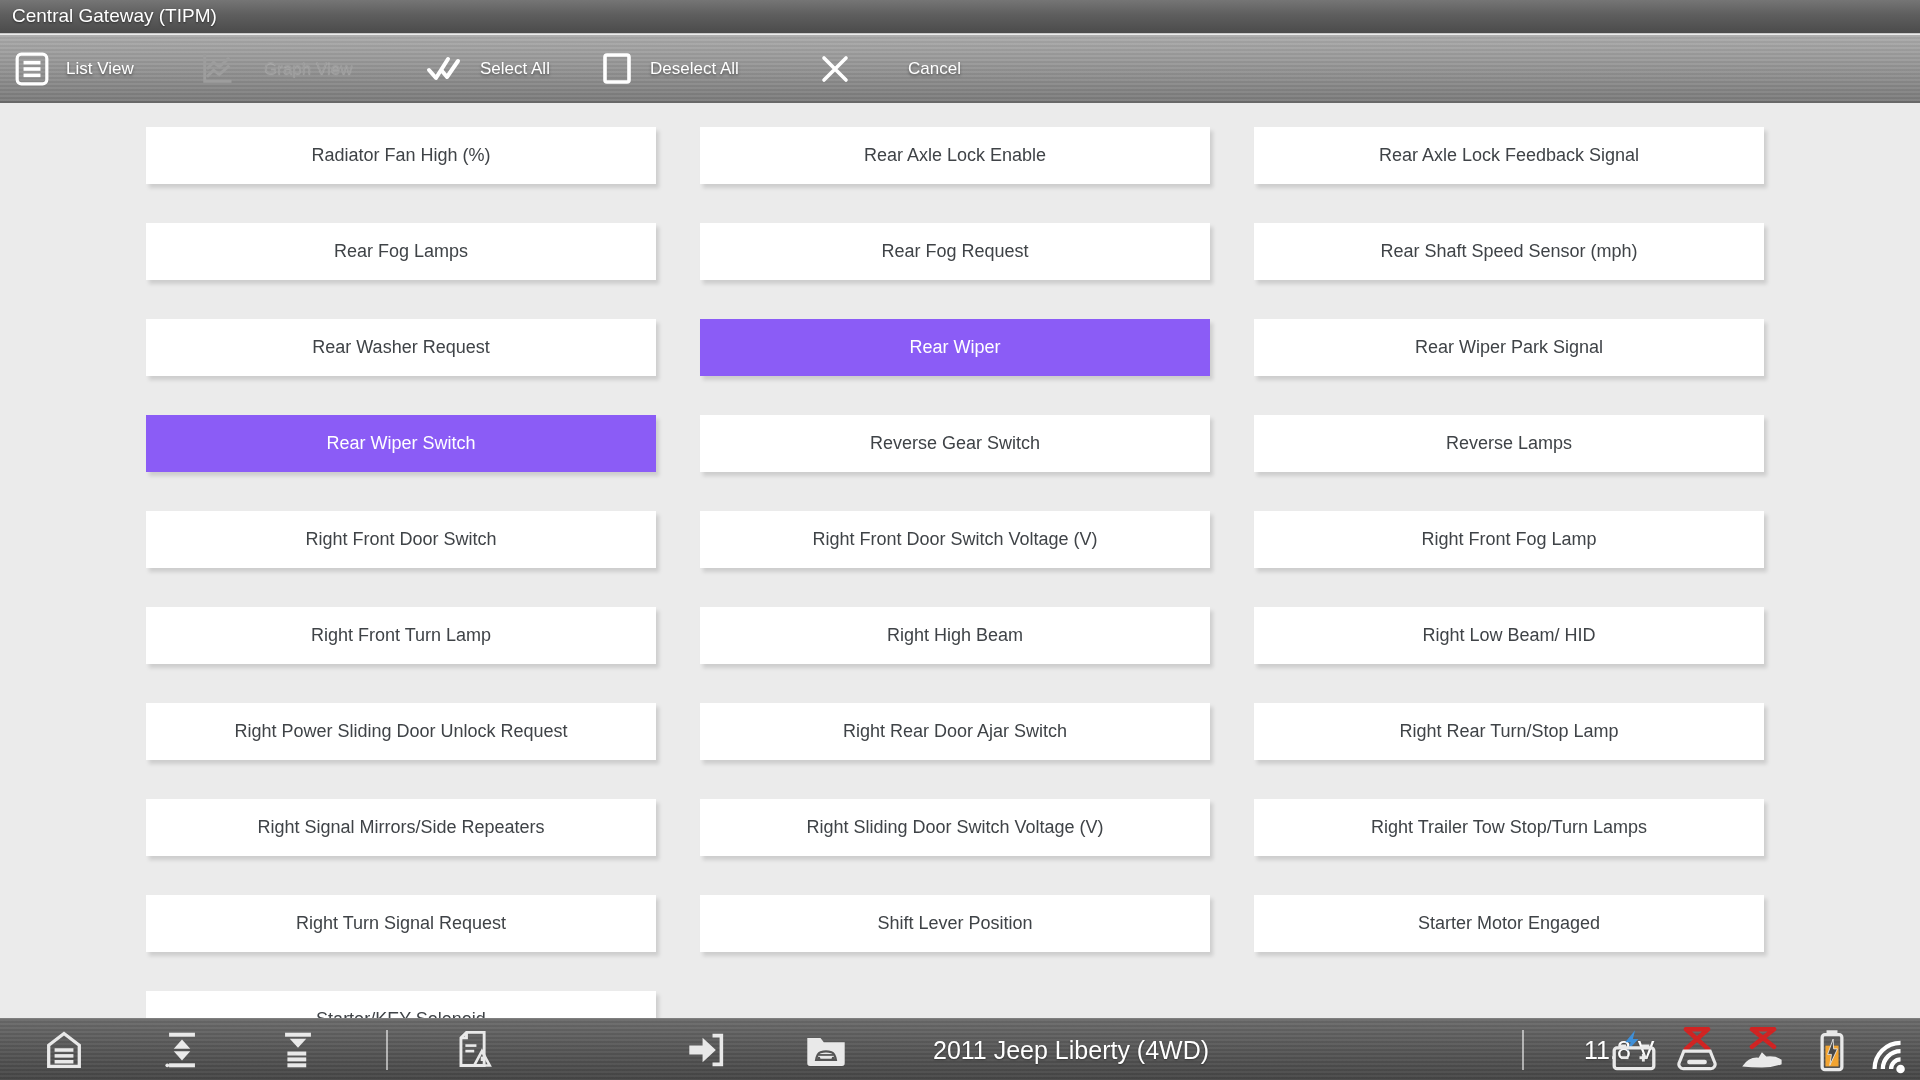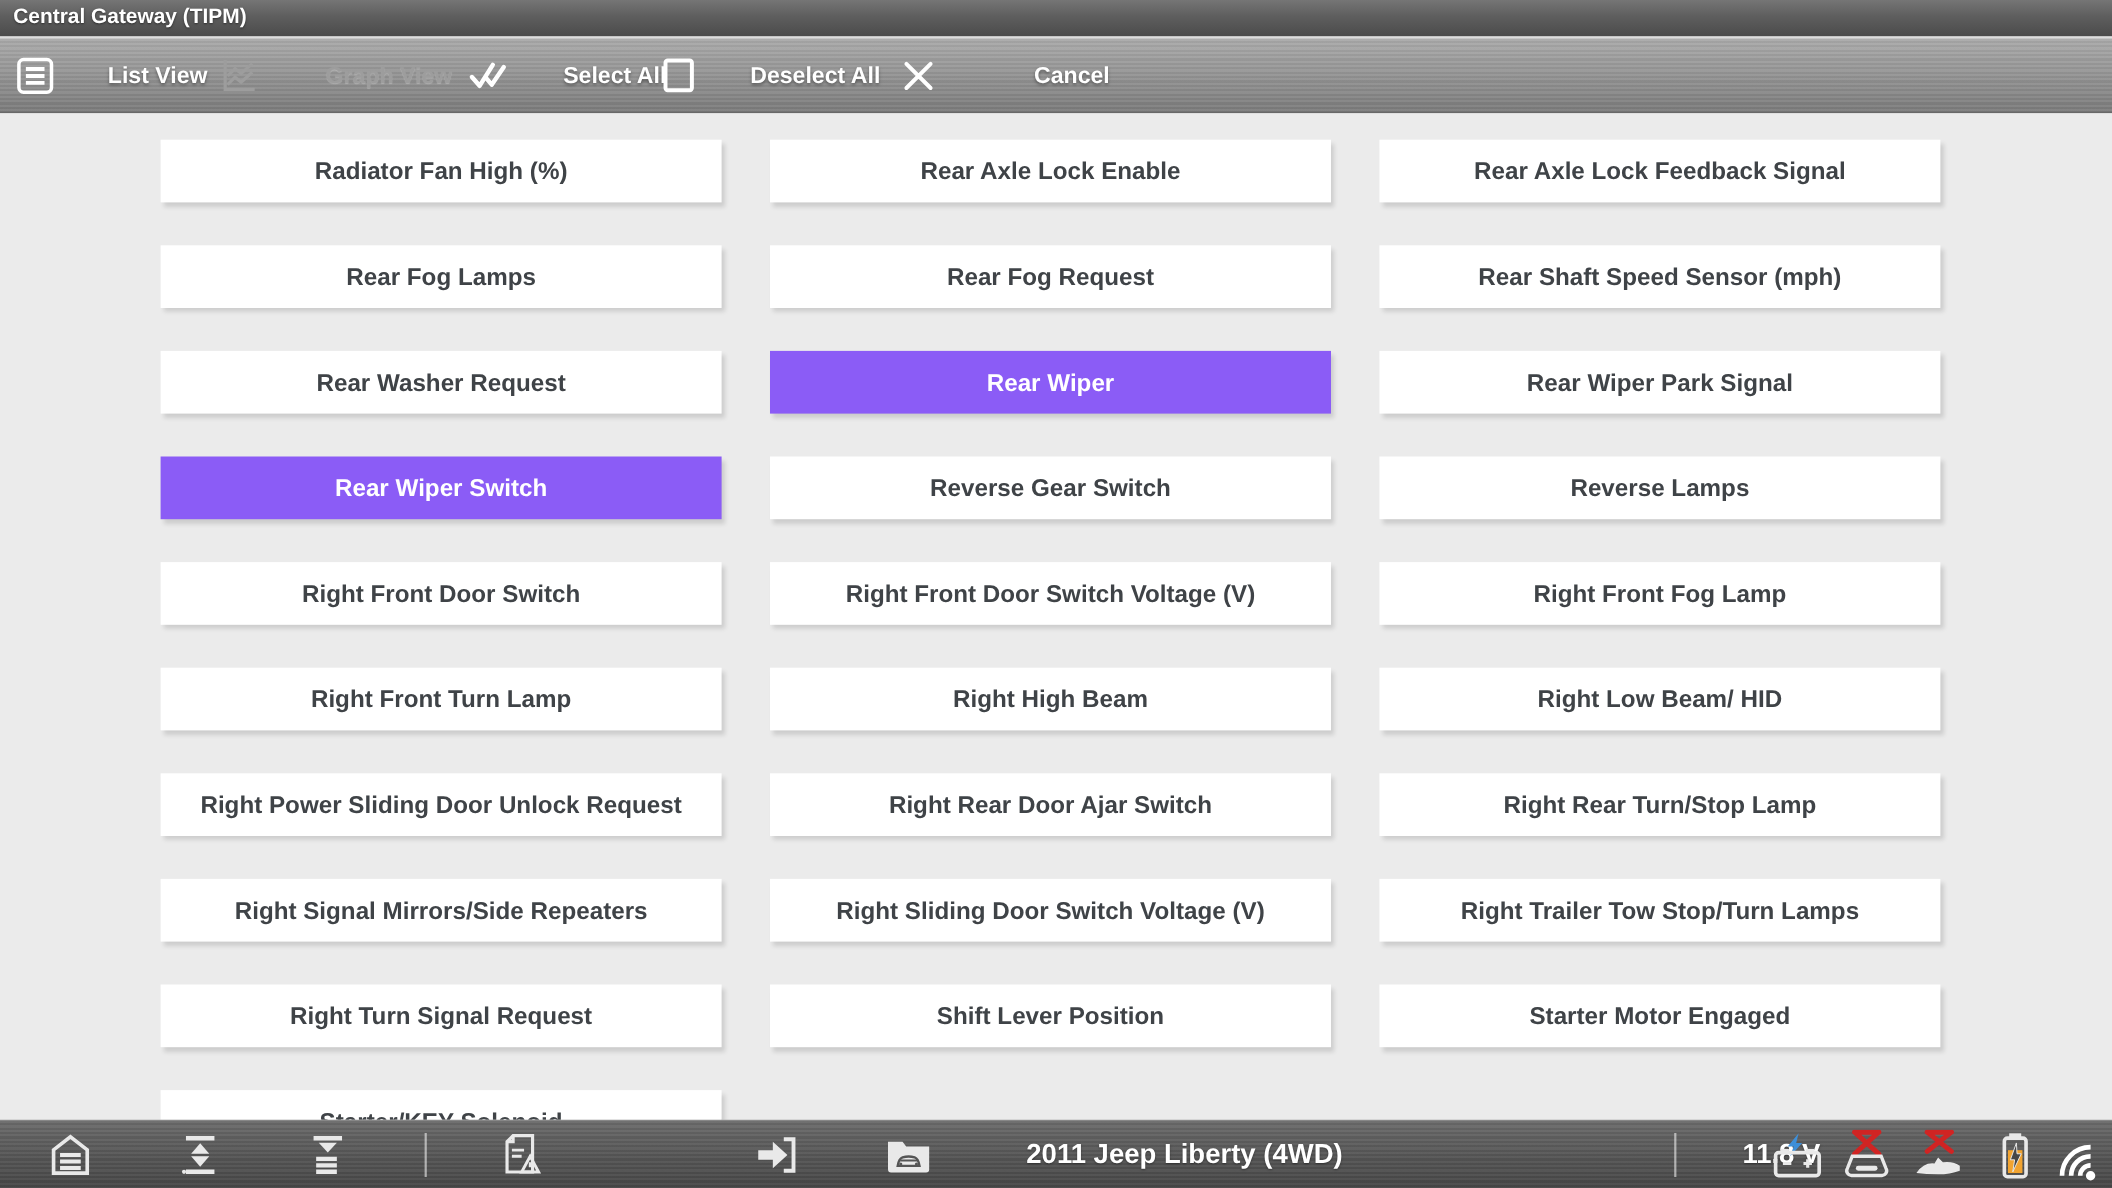--- a/index.html
+++ b/index.html
@@ -1,44 +1,44 @@
 <!DOCTYPE html>
 <html><head>
 <meta charset="utf-8">
 <style>
   html,body{margin:0;padding:0;background:#222;}
   .app{position:relative;width:1920px;height:1080px;overflow:hidden;
-       font-family:"Liberation Sans",sans-serif;font-weight:700;background:#ebebeb;}
+       font-family:"Liberation Sans",sans-serif;font-weight:400;background:#ebebeb;}
 
   
   .titlebar{position:absolute;top:0;left:0;width:100%;height:34px;
     background:linear-gradient(180deg,#757575 0%,#5e5e5e 45%,#4b4b4b 100%);
     border-bottom:1px solid #c9c9c9;box-sizing:border-box;}
   .titlebar-text{color:#ffffff;font-size:19px;line-height:32px;padding-left:12px;
     text-shadow:0 1px 2px rgba(0,0,0,.5);}
 
   
   .toolbar{position:absolute;top:35px;left:0;width:100%;height:68px;
     background:linear-gradient(180deg,#aaaaaa 0%,#949494 50%,#7c7c7c 100%);
     border-bottom:2px solid #686868;box-sizing:border-box;}
   .toolbar::after{content:"";position:absolute;inset:0;pointer-events:none;
     background:repeating-linear-gradient(180deg,rgba(255,255,255,.05) 0 2px,rgba(0,0,0,.04) 2px 4px);}
   .tb-item{position:absolute;top:0;height:68px;display:flex;align-items:center;cursor:pointer;z-index:2;}
   .tb-item .tb-icon{display:flex;margin-right:16px;}
-  .tb-item .tb-label{color:#ffffff;font-size:21px;text-shadow:0 2px 3px rgba(0,0,0,.4);white-space:nowrap;margin-left:32px;}
+  .tb-item .tb-label{color:#ffffff;font-size:17px;text-shadow:0 2px 3px rgba(0,0,0,.4);white-space:nowrap;}
   .tb-item.disabled{cursor:default;}
   .tb-item.disabled .tb-label{color:#9d9d9d;text-shadow:0 1px 1px rgba(255,255,255,.25);}
   .tb-list{left:14px;} .tb-graph{left:198px;gap:12px;} .tb-selall{left:424px;}
   .tb-desall{left:600px;} .tb-cancel{left:818px;gap:40px;}
 
   
   .content{position:absolute;top:103px;left:0;width:1920px;height:915px;background:#ebebeb;overflow:hidden;}
   .grid{display:grid;grid-template-columns:repeat(3,510px);column-gap:44px;row-gap:39px;
         padding:24px 0 0 146px;}
-  .gbtn{height:57px;background:#ffffff;color:#3f4347;font-size:22px;
+  .gbtn{height:57px;background:#ffffff;color:#3f4347;font-size:18px;
         display:flex;align-items:center;justify-content:center;text-align:center;
         box-shadow:3px 4px 4px rgba(0,0,0,.13);cursor:pointer;white-space:nowrap;}
   .gbtn.selected{background:#8b5cf6;color:#ffffff;}
 
   
   .statusbar{position:absolute;left:0;bottom:0;width:100%;height:62px;
     background:linear-gradient(180deg,#6b6b6b 0%,#555555 55%,#474747 100%);
     border-top:1px solid #7f7f7f;box-sizing:border-box;}
   .statusbar::after{content:"";position:absolute;inset:0;pointer-events:none;
     background:repeating-linear-gradient(180deg,rgba(255,255,255,.04) 0 2px,rgba(0,0,0,.05) 2px 4px);}

